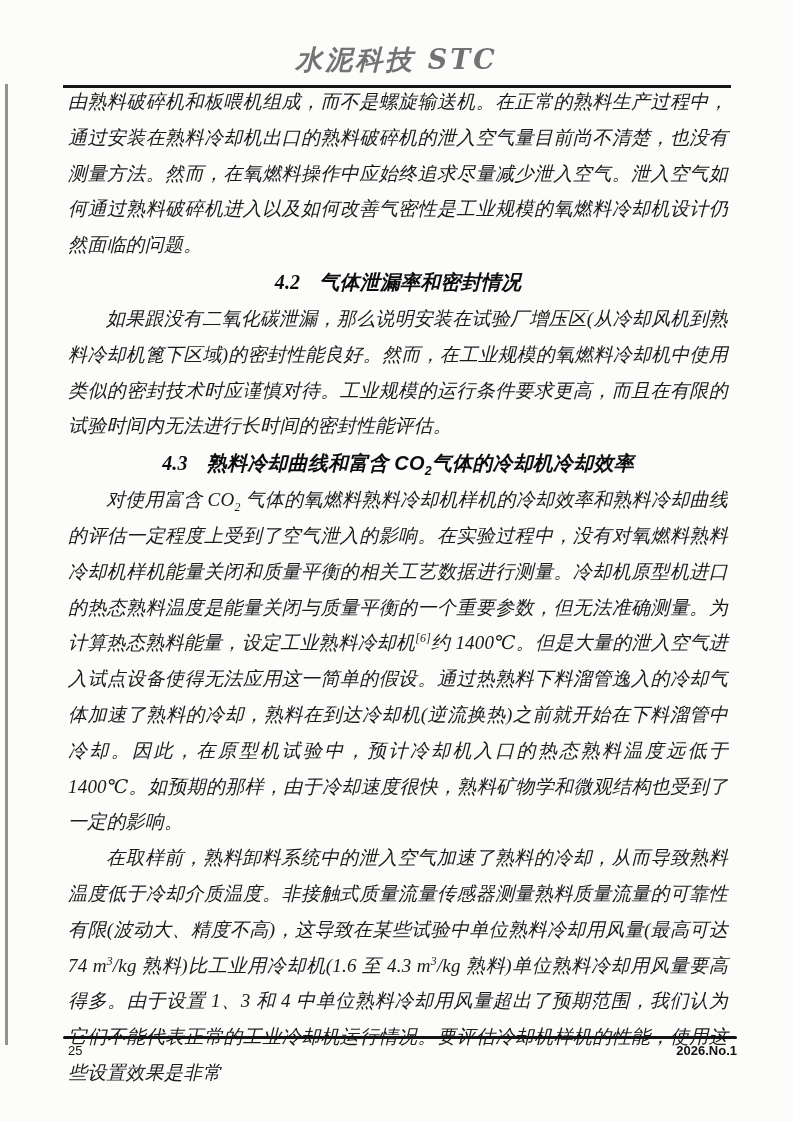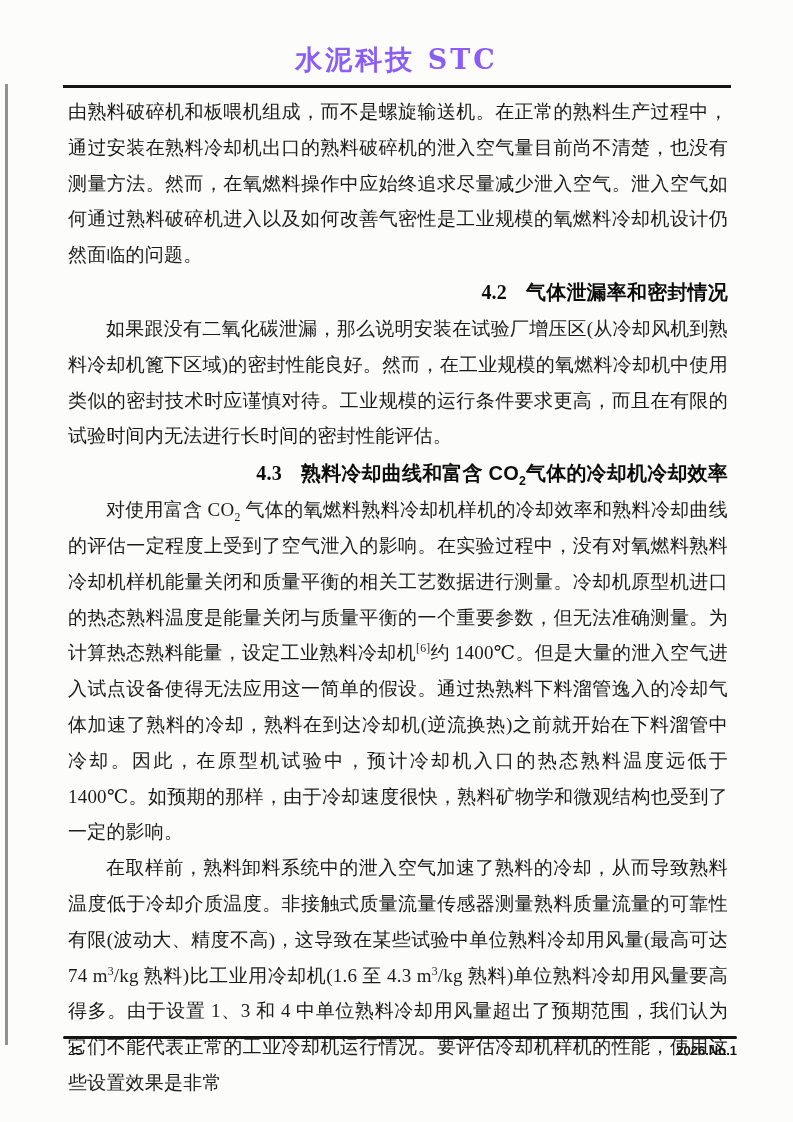--- a/index.html
+++ b/index.html
@@ -23,52 +23,54 @@
     width: 3px; height: 961px;
     background: #3a3a3a;
     opacity: 0.55;
   }
   .journal-title {
     position: absolute;
     top: 42px; left: 0;
     width: 100%;
     text-align: center;
     font-family: "DejaVu Serif", serif;
+    font-style: italic;
     font-weight: bold;
     font-size: 27px;
     letter-spacing: 3px;
-    color: #8b5cf6;
+    color: #737373;
   }
   .header-rule {
     position: absolute;
     top: 85px; left: 63px;
     width: 668px; height: 3px;
     background: #161616;
   }
   .content {
     position: absolute;
-    top: 94px; left: 68px;
+    top: 84px; left: 68px;
     width: 660px;
     font-size: 19px;
     line-height: 35.8px;
     text-align: justify;
     letter-spacing: 0.2px;
+    font-style: italic;
   }
   .para { text-align: justify; }
   .para.indent { text-indent: 2em; }
   sup, sub { font-size: 0.62em; line-height: 0; }
   sup { vertical-align: super; }
   sub { vertical-align: sub; }
   h2.section-heading {
     font-family: "Liberation Sans", "DejaVu Sans", sans-serif;
     font-size: 20px;
     font-weight: bold;
     line-height: 38px;
     color: #0d0d0d;
-    text-align: right;
+    text-align: center;
   }
   h2 .h-num {
     font-family: "Liberation Serif", serif;
     font-weight: bold;
     margin-right: 0.95em;
   }
   .footer-rule {
     position: absolute;
     top: 1036px; left: 63px;
     width: 674px; height: 3px;

